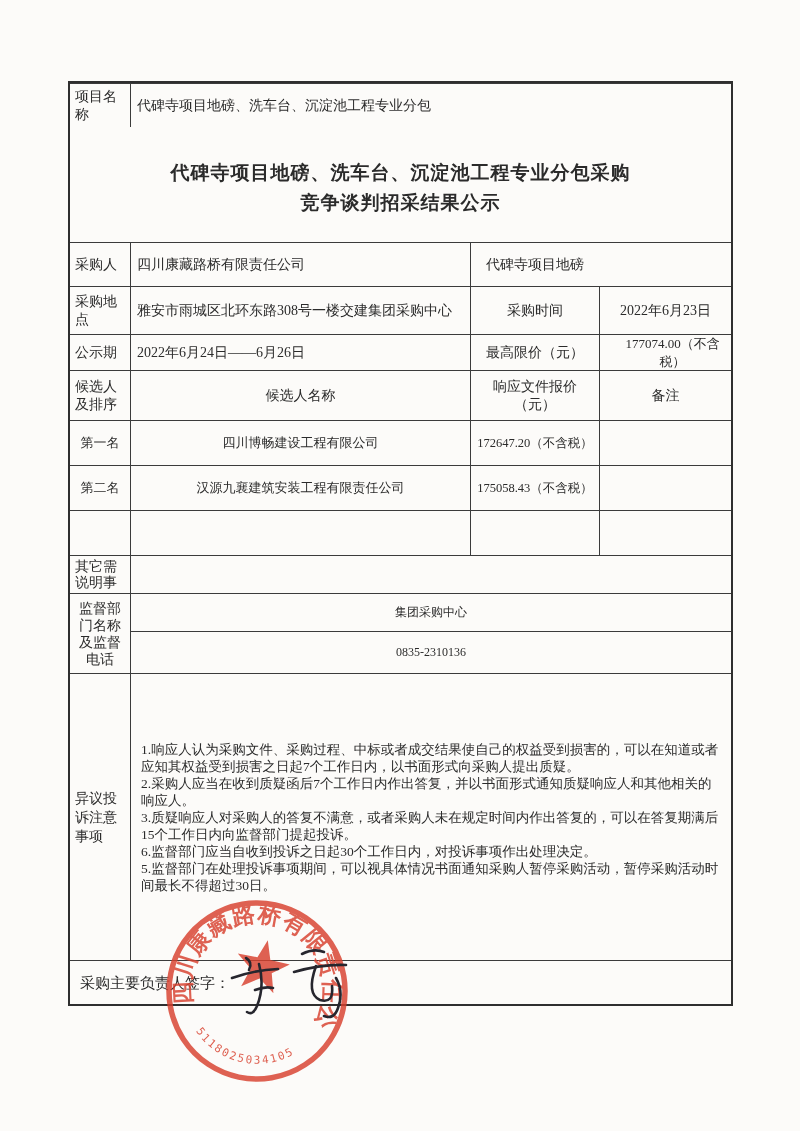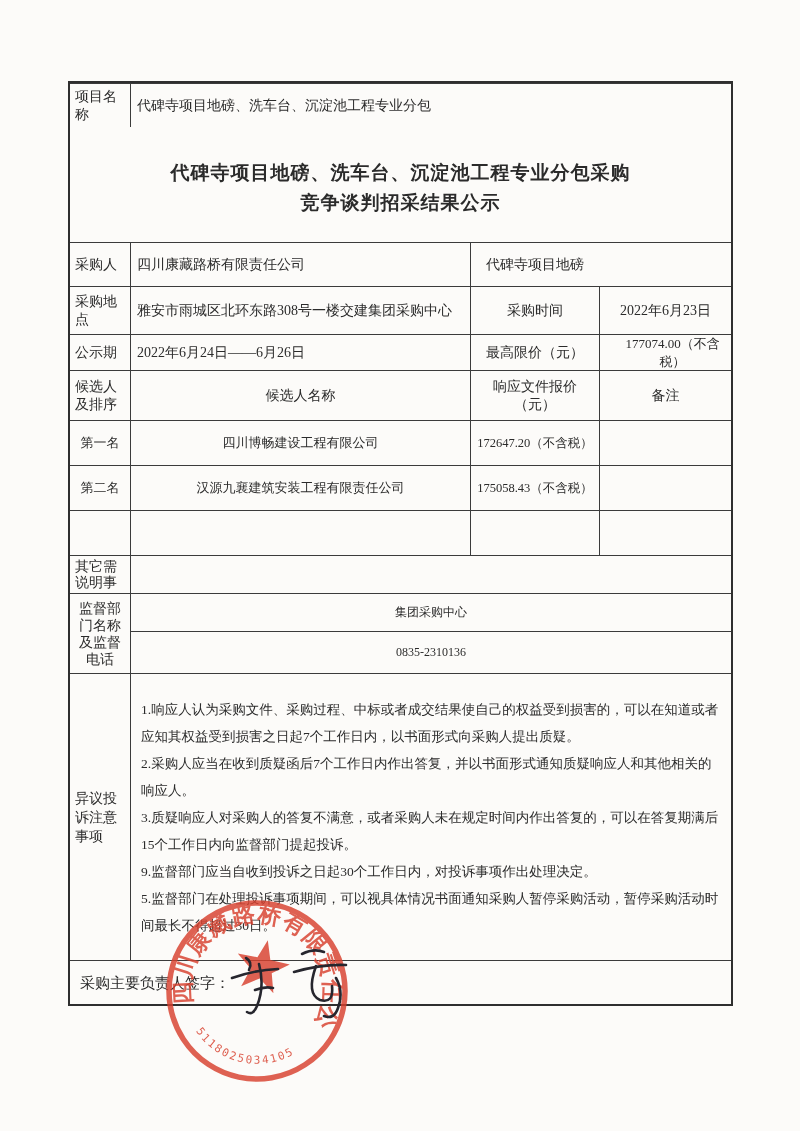--- a/index.html
+++ b/index.html
@@ -51,21 +51,21 @@
   .h-superv    { height:80px; }
   .h-objection { height:287px; }
   .h-sign      { height:44px; }
   .superv-right { flex:1 1 auto; display:flex; flex-direction:column; border-left:1.5px solid #3b3b3b; }
   .superv-sub { display:flex; align-items:center; justify-content:center; font-size:12px; }
   .superv-sub.top { height:37px; }
   .superv-sub.bottom { height:41.5px; border-top:1.5px solid #3b3b3b; }
   .objection-body {
     flex:1 1 auto; border-left:1.5px solid #3b3b3b;
     display:flex; flex-direction:column; justify-content:center;
-    padding:8px 10px; font-size:13.5px; line-height:27px;
+    padding:8px 10px; font-size:13.5px; line-height:17px;
   }
   .sign-row { display:flex; align-items:center; height:44px; padding-left:10px; font-size:15px; }
   .seal { position:absolute; left:162px; top:896px; width:190px; height:190px; pointer-events:none; }
   .handwriting { position:absolute; left:218px; top:938px; width:160px; height:95px; pointer-events:none; }
 </style>
 </head>
 <body>
 
 <div class="page">
   <div class="doc-table">
@@ -142,21 +142,21 @@
         <div class="superv-sub bottom">0835-2310136</div>
       </div>
     </div>
 
     <div class="row h-objection">
       <div class="cell c1 nol" style="line-height:19px;">异议投诉注意事项</div>
       <div class="objection-body">
         <div>1.响应人认为采购文件、采购过程、中标或者成交结果使自己的权益受到损害的，可以在知道或者应知其权益受到损害之日起7个工作日内，以书面形式向采购人提出质疑。</div>
         <div>2.采购人应当在收到质疑函后7个工作日内作出答复，并以书面形式通知质疑响应人和其他相关的响应人。</div>
         <div>3.质疑响应人对采购人的答复不满意，或者采购人未在规定时间内作出答复的，可以在答复期满后15个工作日内向监督部门提起投诉。</div>
-        <div>9.监督部门应当自收到投诉之日起30个工作日内，对投诉事项作出处理决定。</div>
+        <div>6.监督部门应当自收到投诉之日起30个工作日内，对投诉事项作出处理决定。</div>
         <div>5.监督部门在处理投诉事项期间，可以视具体情况书面通知采购人暂停采购活动，暂停采购活动时间最长不得超过30日。</div>
       </div>
     </div>
 
     <div class="row h-sign">
       <div class="sign-row" style="width:100%;">采购主要负责人签字：</div>
     </div>
 
   </div>
 

